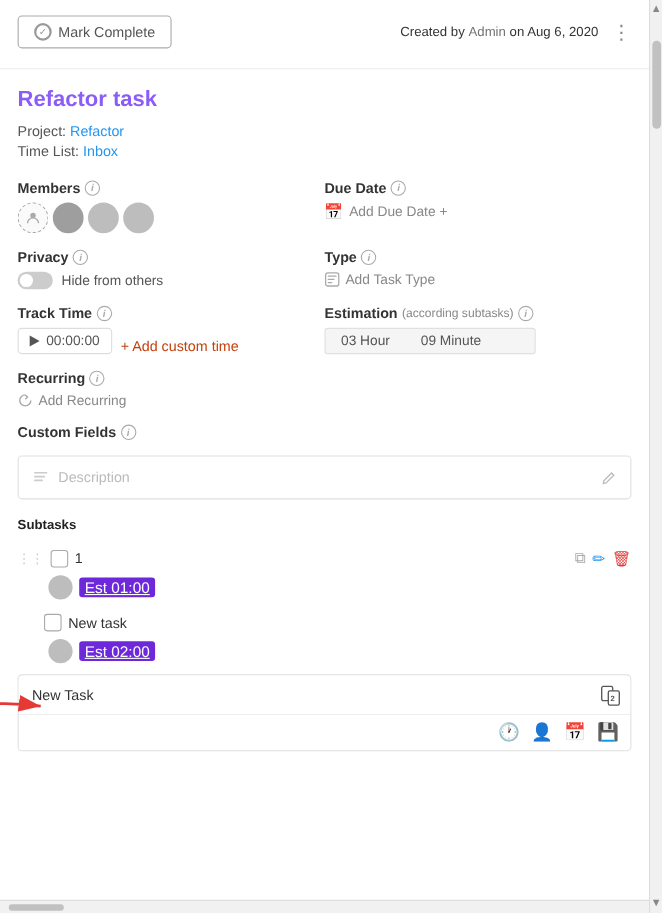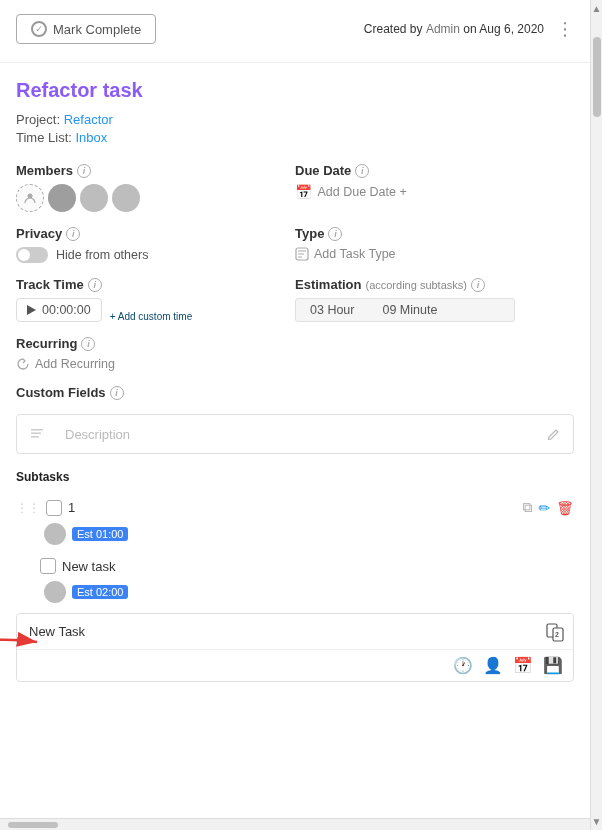--- a/index.html
+++ b/index.html
@@ -264,34 +264,34 @@
       border-radius: 4px;
       padding: 4px 10px;
       font-size: 12.5px;
       color: #555;
       display: flex;
       align-items: center;
       gap: 6px;
       background: #fff;
     }
     .add-custom-time {
-      color: #0c4a6e;
-      font-size: 10px;
+      color: #c2410c;
+      font-size: 13px;
       cursor: pointer;
     }
     .estimation-full {
       background: #f5f5f5;
       border: 1px solid #e0e0e0;
       padding: 4px 0;
       font-size: 12.5px;
       color: #555;
       border-radius: 3px;
       display: flex;
       align-items: center;
-      width: 220px;
+      width: 192px;
     }
     .est-seg {
       padding: 0 14px;
     }
 
     
     .add-label-btn {
       display: flex;
       align-items: center;
       gap: 5px;
@@ -324,22 +324,22 @@
       display: flex;
       align-items: center;
       justify-content: space-between;
       color: #bbb;
       font-size: 13px;
       cursor: pointer;
       min-height: 40px;
     }
     .description-box .desc-left {
       display: flex;
-      align-items: center;
-      gap: 20px;
+      align-items: flex-start;
+      gap: 8px;
     }
 
     
     .subtasks-section {
       margin-top: 16px;
     }
     .subtasks-label {
       font-size: 12px;
       font-weight: 700;
       color: #222;
@@ -379,25 +379,26 @@
       margin-top: 2px;
     }
     .avatar-small {
       width: 22px;
       height: 22px;
       border-radius: 50%;
       background: #bdbdbd;
       display: inline-block;
     }
     .est-badge {
-      background: #3b82f6;
+      background: #6d28d9;
       color: #fff;
-      font-size: 11px;
+      font-size: 14px;
       border-radius: 3px;
       padding: 1px 5px;
+      text-decoration: underline;
     }
     .subtask-actions {
       display: flex;
       align-items: center;
       gap: 6px;
       color: #aaa;
       font-size: 14px;
     }
 
     

